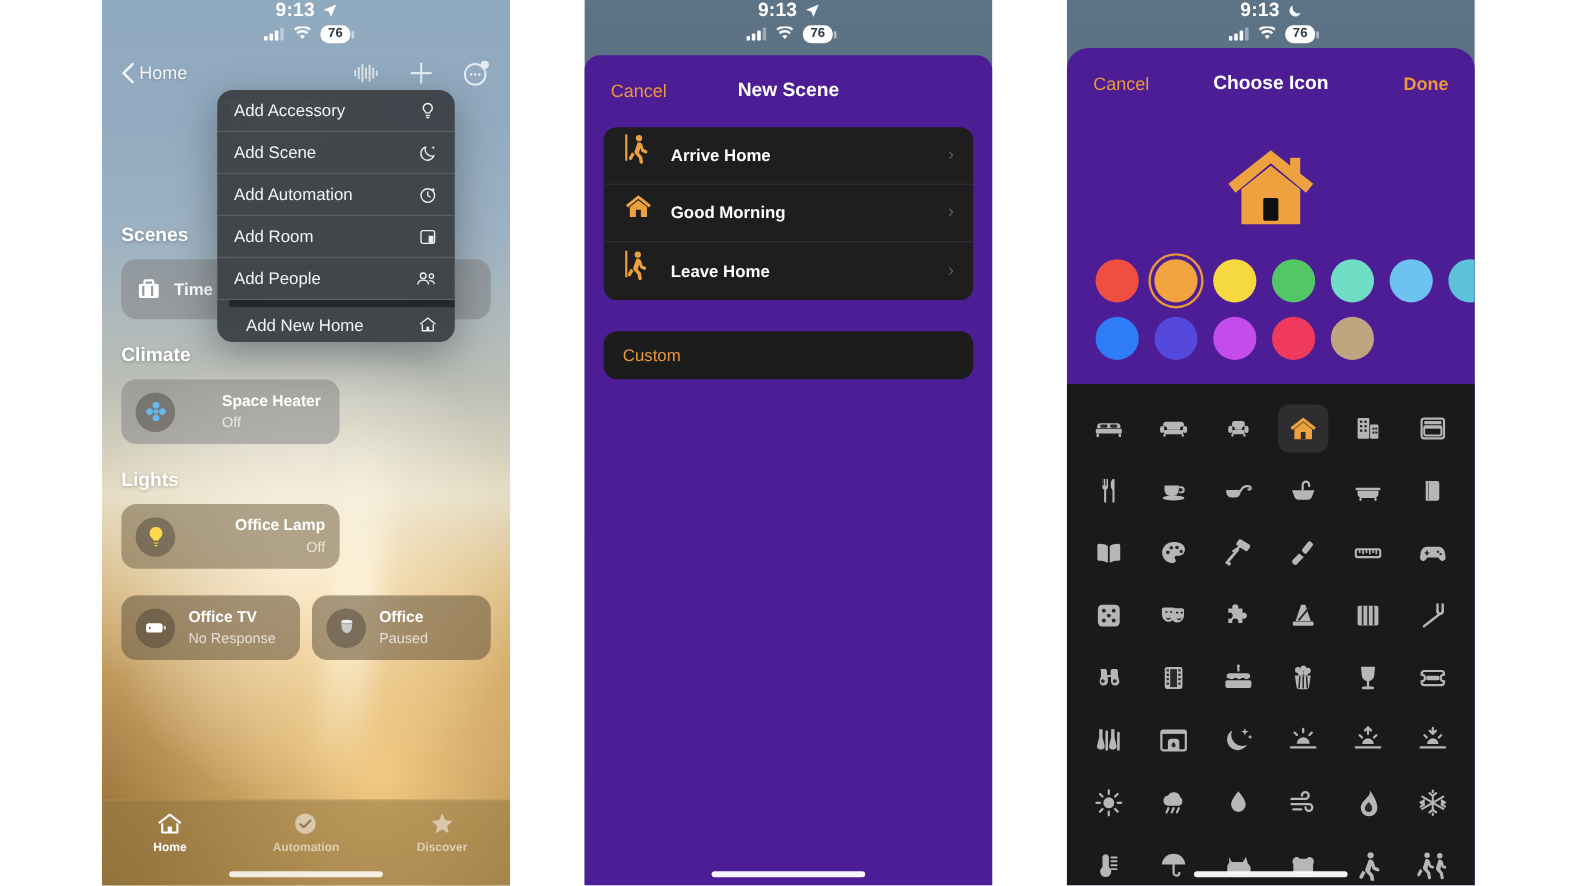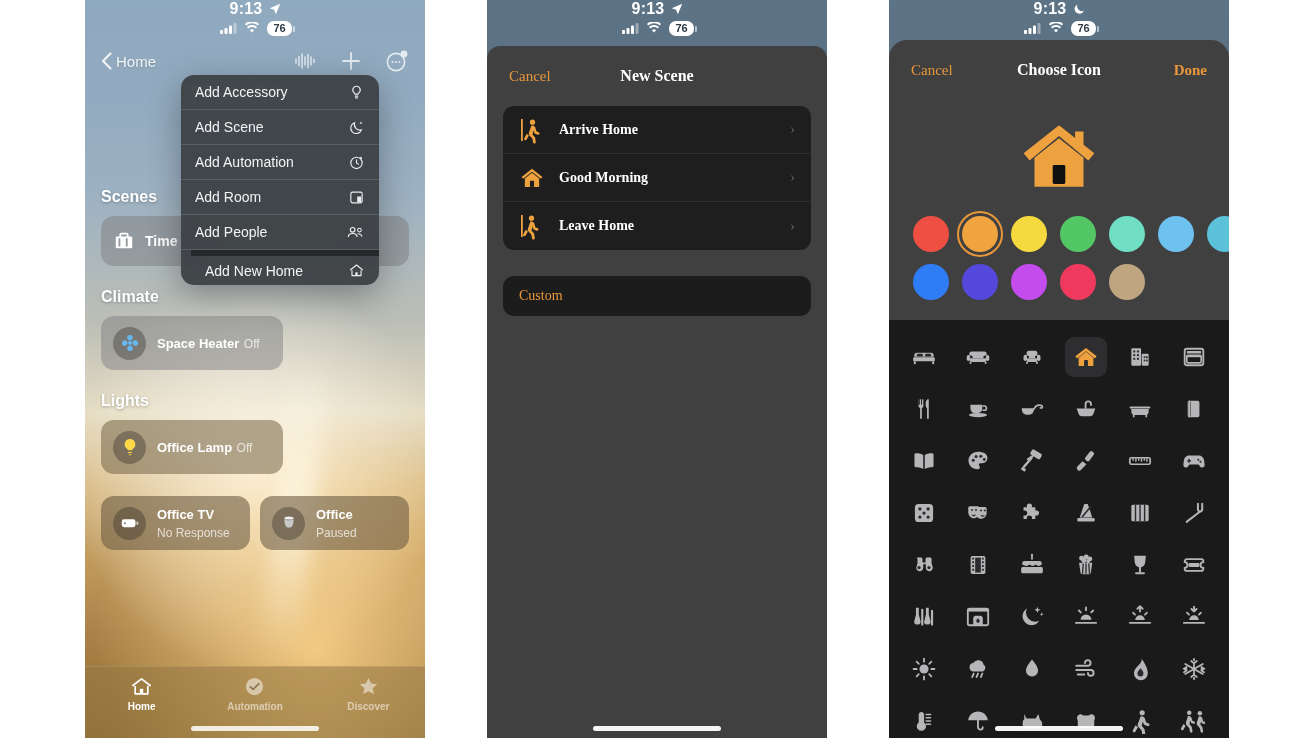--- a/index.html
+++ b/index.html
@@ -53,21 +53,21 @@
               text-shadow:0 1px 3px rgba(0,0,0,.25); white-space:nowrap; }
 
   .content { position:absolute; top:120px; left:0; width:100%; bottom:72px; z-index:10;
              padding:0 16px; overflow:hidden; }
   .sect-title { font-size:16px; font-weight:bold; color:#fff; margin:0 0 10px 0;
                 text-shadow:0 1px 3px rgba(0,0,0,.28); }
   .sect { margin-bottom:22px; }
   .card { background:rgba(120,120,125,.45); border-radius:13px; height:54px;
           display:flex; align-items:center; padding:0 12px; gap:11px;
           backdrop-filter:blur(14px); }
-  .card.sm { width:182px; }
+  .card.sm { width:182px;gap:39px; }
   .tile-ico { width:33px; height:33px; border-radius:50%; background:rgba(50,45,40,.38);
               display:flex; align-items:center; justify-content:center; flex:0 0 auto; }
   .tile-txt { min-width:0; }
   .tile-name { font-size:13px; font-weight:bold; color:#fff; line-height:1.25;
                white-space:nowrap; overflow:hidden; text-overflow:ellipsis; }
   .tile-sub { font-size:12px; color:rgba(255,255,255,.72); line-height:1.25;
               white-space:nowrap; overflow:hidden; text-overflow:ellipsis; }
   .scene-card { background:rgba(125,125,128,.5); border-radius:13px; height:50px;
                 display:flex; align-items:center; padding:0 12px; gap:10px; width:100%; }
   .scene-name { font-size:14px; font-weight:bold; color:#fff; }
@@ -93,34 +93,34 @@
   .ctxitem { height:35px; display:flex; align-items:center; justify-content:space-between;
              padding:0 14px; color:#f2f3f5; font-size:14px;
              border-bottom:.5px solid rgba(255,255,255,.13); }
   .ctxitem:last-child { border-bottom:none; }
   .ctxitem.gap { border-top:6px solid rgba(0,0,0,.42);margin-left:10px; }
 
   
   .sheetbg { position:absolute; inset:0;
     background:linear-gradient(180deg,#5d7386 0%, #4f6476 55%, #455a6b 100%); }
   .sheet { position:absolute; left:0; width:100%; bottom:0; top:46px;
-           background:#404040; border-radius:13px 13px 0 0; overflow:hidden; z-index:10;font-family:Liberation Serif, serif; }
+           background:#4c1d95; border-radius:13px 13px 0 0; overflow:hidden; z-index:10; }
   #phone3 .sheet { top:40px; border-radius:18px 18px 0 0; }
 
   .sheethdr { height:60px; display:flex; align-items:center; justify-content:space-between;
               padding:0 22px; }
   .sheethdr .ttl { font-size:16px; font-weight:bold; color:#fff;
                    position:absolute; left:0; width:100%; text-align:center; pointer-events:none; }
   .lnk { font-size:15px; color:#e8973a; position:relative; z-index:2; }
   .lnk.bold { font-weight:bold; }
 
   .grouphdr { font-size:11px; letter-spacing:.5px; color:#8d8d92;
               padding:12px 30px 7px; }
   .group { margin:0 16px; background:#1e1e1f; border-radius:11px; overflow:hidden; }
-  .grow { height:48px; display:flex; align-items:center; gap:14px; padding:0 16px;
+  .grow { height:48px; display:flex; align-items:flex-end; gap:14px; padding:16px 16px;
           border-bottom:.5px solid #2e2e30; }
   .grow:last-child { border-bottom:none; }
   .grow .nm { font-size:14px; font-weight:bold; color:#fff; flex:1; }
   .chev { color:#5d5d61; font-size:15px; }
   .custombtn { margin:26px 16px 0; background:#1c1c1d; border-radius:11px; height:40px;
                display:flex; align-items:center; padding:0 16px;
                font-size:14px; color:#e8973a; }
 
   
   .preview { height:112px; display:flex; align-items:center; justify-content:center; }

